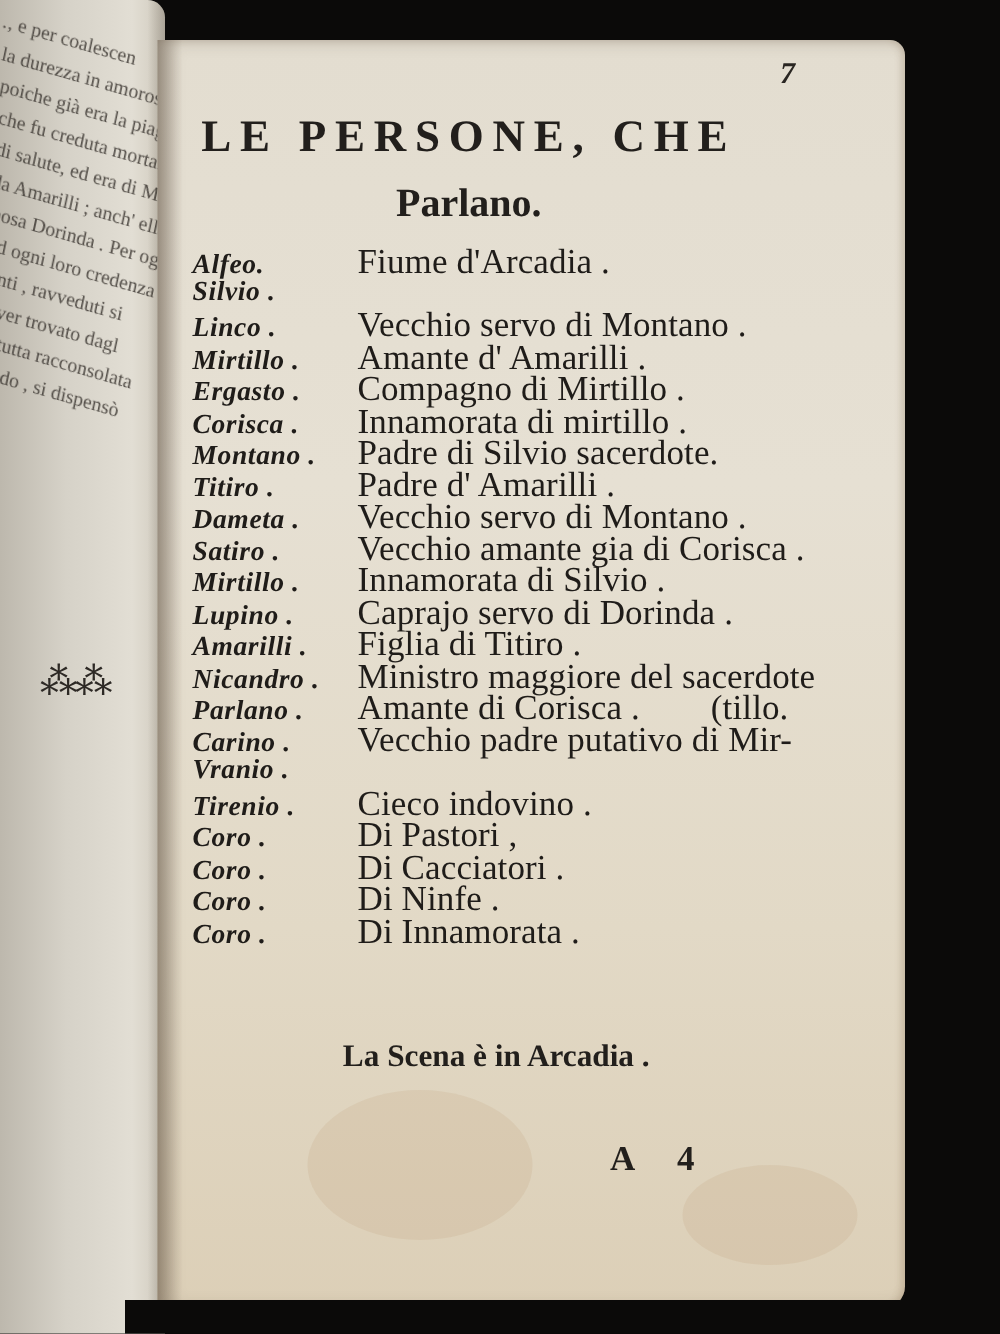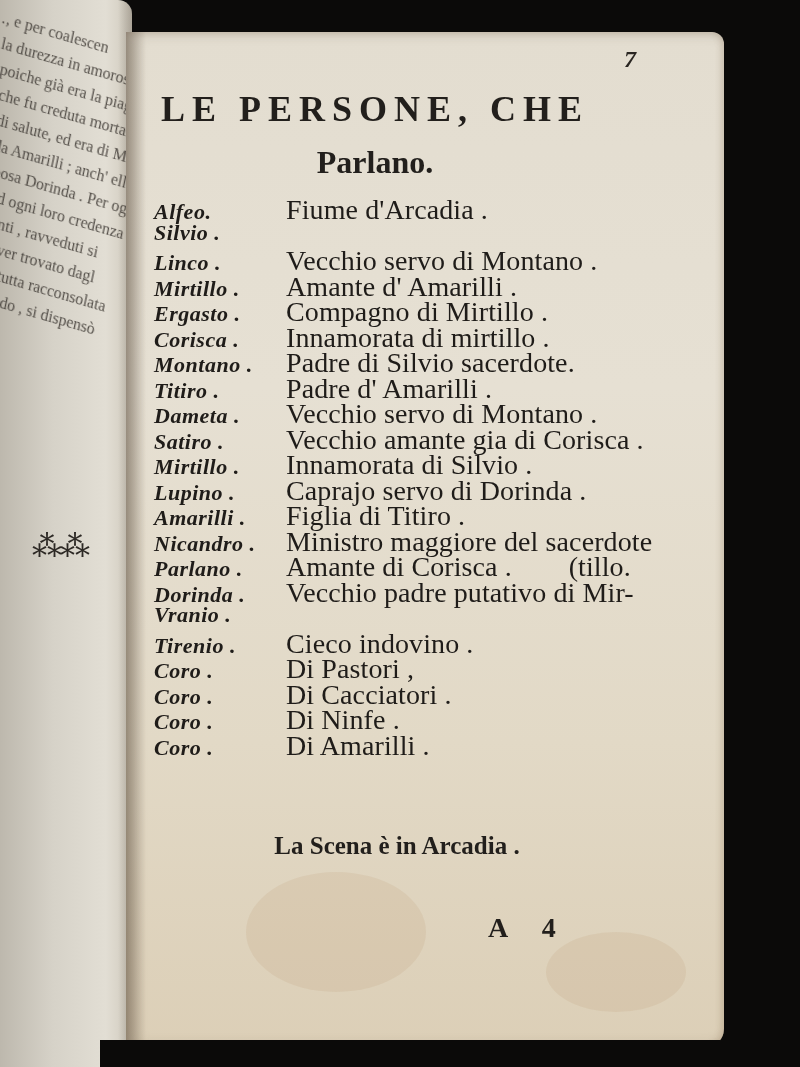--- a/index.html
+++ b/index.html
@@ -272,21 +272,21 @@
         </li>
       <li class="cast-row">
           <span class="cast-name">Nicandro .</span>
           <span class="cast-desc">Ministro maggiore del sacerdote</span>
         </li>
       <li class="cast-row">
           <span class="cast-name">Parlano .</span>
           <span class="cast-desc" style="white-space:pre">Amante di Corisca .        (tillo.</span>
         </li>
       <li class="cast-row">
-          <span class="cast-name">Dorinda .</span>
+          <span class="cast-name">Carino .</span>
           <span class="cast-desc">Vecchio padre putativo di Mir-</span>
         </li>
       <li class="cast-row">
           <span class="cast-name">Vranio .</span>
         </li>
       <li class="cast-row">
           <span class="cast-name">Tirenio .</span>
           <span class="cast-desc">Cieco indovino .</span>
         </li>
       <li class="cast-row">
@@ -296,21 +296,21 @@
       <li class="cast-row">
           <span class="cast-name">Coro .</span>
           <span class="cast-desc">Di Cacciatori .</span>
         </li>
       <li class="cast-row">
           <span class="cast-name">Coro .</span>
           <span class="cast-desc">Di Ninfe .</span>
         </li>
       <li class="cast-row">
           <span class="cast-name">Coro .</span>
-          <span class="cast-desc">Di Amarilli .</span>
+          <span class="cast-desc">Di Innamorata .</span>
         </li>
     </ul>
 
     <div class="scene-note">La Scena è in Arcadia .</div>
     <div class="signature">A 4</div>
   </div>
 
   <div class="bottom-shadow"></div>
 </div>
 

